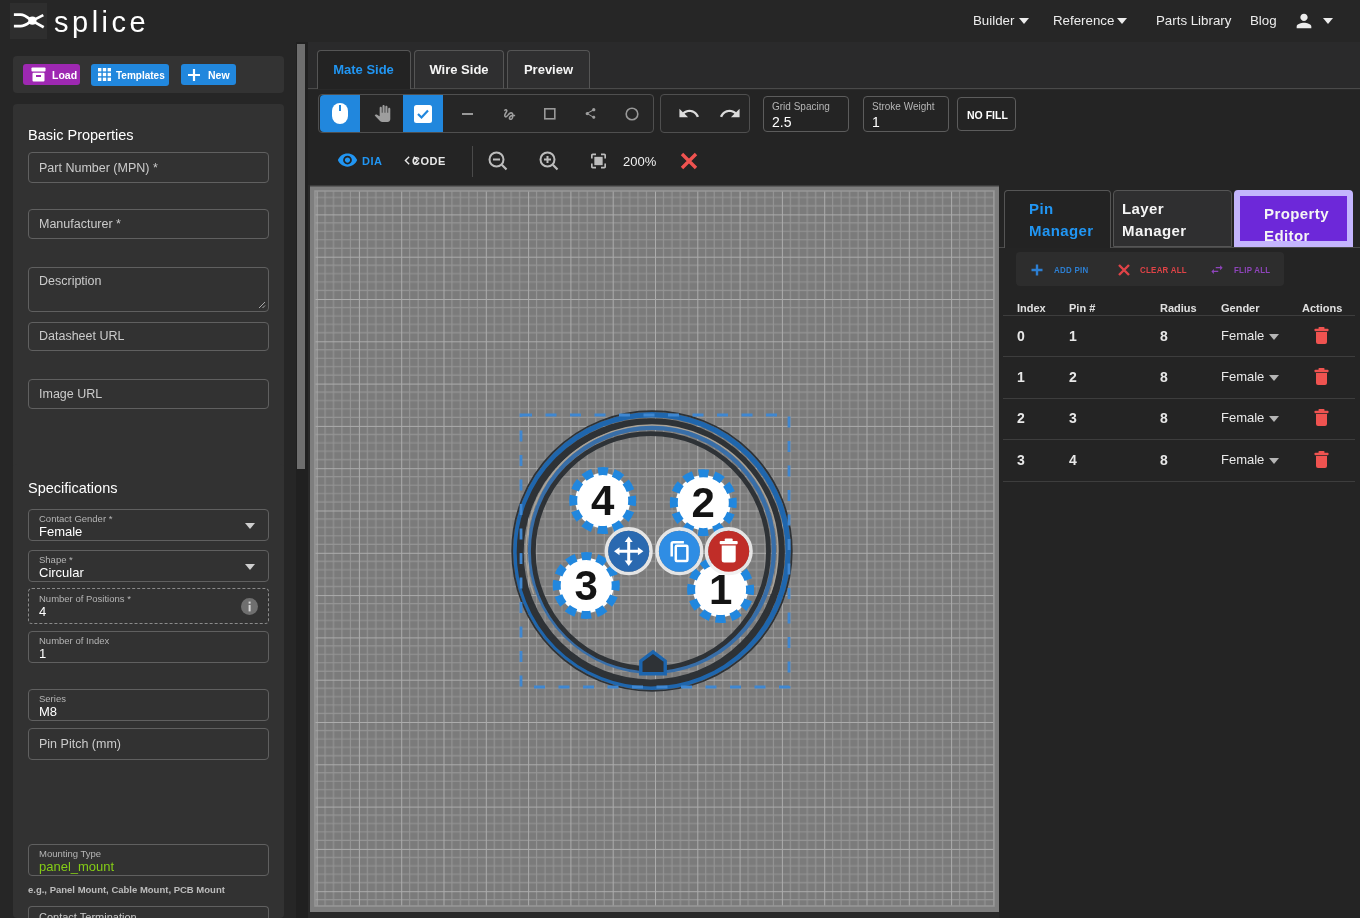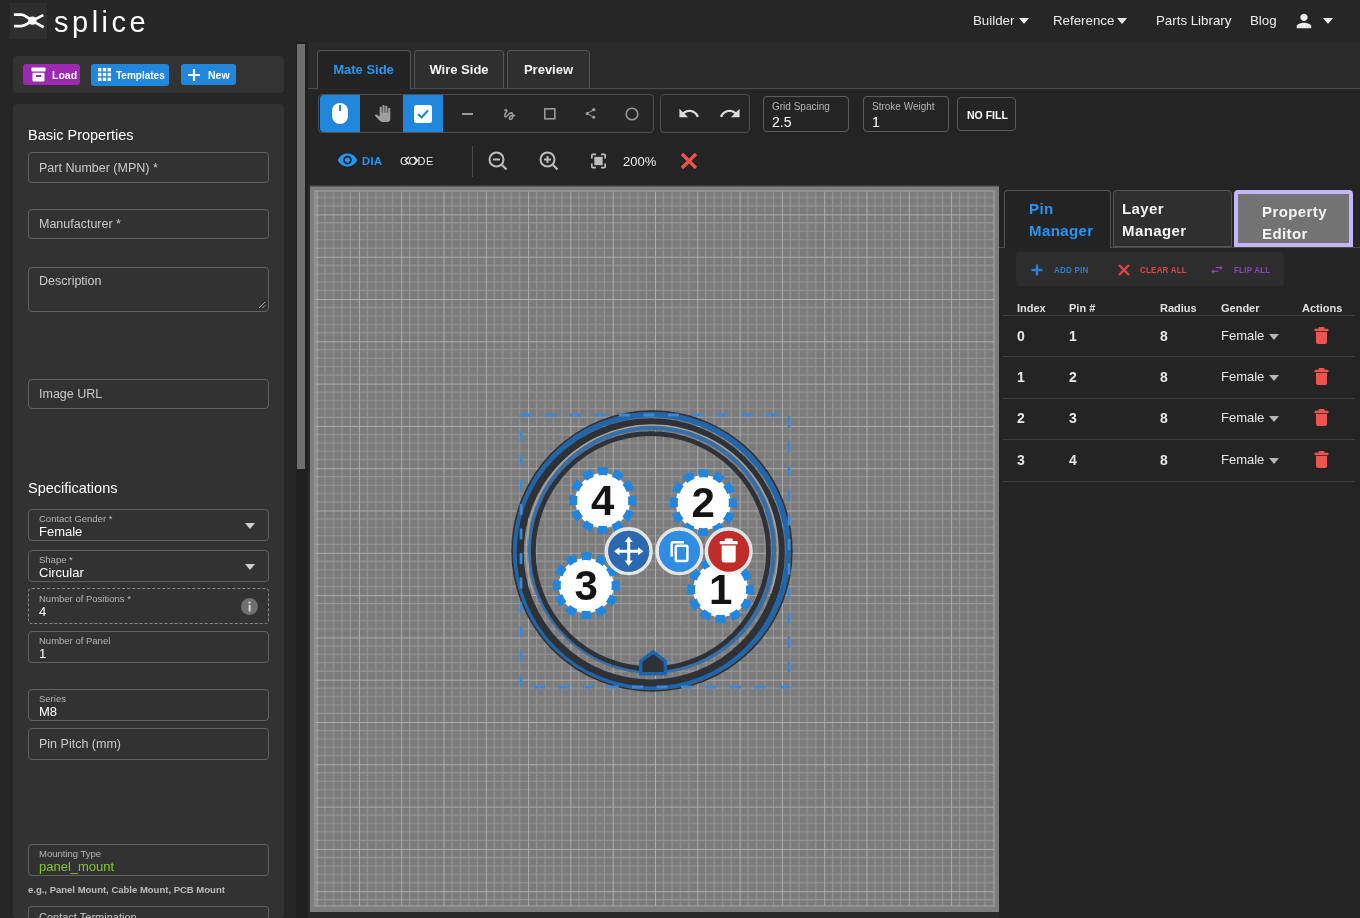--- a/index.html
+++ b/index.html
@@ -79,20 +79,23 @@
     </div>
   <div class="abs" style="left:28px;top:167px;width:241px;height:30px;border:1px solid #606060;border-radius:4px;">
     <span class="abs" style="left:10px;top:7px;font-size:12.5px;color:#cbcbcb;">Manufacturer *</span>
     </div>
   <div class="abs" style="left:28px;top:225px;width:241px;height:45px;border:1px solid #606060;border-radius:4px;">
     <span class="abs" style="left:10px;top:6px;font-size:12.5px;color:#cbcbcb;">Description</span>
     <svg class="abs" style="right:2px;bottom:2px;" width="8" height="8">
         <path d="M7 1 L1 7 M7 4.5 L4.5 7" stroke="#aaa" stroke-width="1"></path>
       </svg>
     </div>
+  <div class="abs" style="left:28px;top:280px;width:241px;height:29px;border:1px solid #606060;border-radius:4px;">
+    <span class="abs" style="left:10px;top:6px;font-size:12.5px;color:#cbcbcb;">Datasheet URL</span>
+    </div>
   <div class="abs" style="left:28px;top:337px;width:241px;height:30px;border:1px solid #606060;border-radius:4px;">
     <span class="abs" style="left:10px;top:7px;font-size:12.5px;color:#cbcbcb;">Image URL</span>
     </div>
 
   <div class="abs" style="left:13px;top:422px;width:271px;height:454px;background:#323232;border-radius:4px;"></div>
   <div class="abs" style="left:28px;top:438px;font-size:14.5px;color:#fff;">Specifications</div>
   <div class="abs" style="left:28px;top:467px;width:241px;height:32px;border:1px solid #606060;border-radius:4px;">
     <span class="abs" style="left:10px;top:3px;font-size:9.5px;color:#b5b5b5;">Contact Gender *</span>
     <span class="abs" style="left:10px;top:14px;font-size:13px;color:#fff;">Female</span>
     <svg class="abs" style="right:12px;top:12px;" width="12" height="8">
@@ -109,21 +112,21 @@
   <div class="abs" style="left:28px;top:546px;width:241px;height:36px;border:1.5px dashed #8a8a8a;border-radius:4px;">
     <span class="abs" style="left:10px;top:4px;font-size:9.5px;color:#b5b5b5;text-align:center;">Number of Positions *</span>
     <span class="abs" style="left:10px;top:15px;font-size:13px;color:#fff;">4</span>
     <svg class="abs" style="right:10px;top:9px;" width="17" height="17">
         <circle cx="8.5" cy="8.5" r="8.5" fill="#6f6f6f"></circle>
         <rect x="7.6" y="3.6" width="2" height="2" fill="#d6d6d6"></rect>
         <rect x="7.6" y="7" width="2" height="6.4" fill="#d6d6d6"></rect>
       </svg>
     </div>
   <div class="abs" style="left:28px;top:589px;width:241px;height:32px;border:1px solid #606060;border-radius:4px;">
-    <span class="abs" style="left:10px;top:3px;font-size:9.5px;color:#b5b5b5;">Number of Panel</span>
+    <span class="abs" style="left:10px;top:3px;font-size:9.5px;color:#b5b5b5;">Number of Index</span>
     <span class="abs" style="left:10px;top:14px;font-size:13px;color:#fff;">1</span>
     </div>
   <div class="abs" style="left:28px;top:647px;width:241px;height:32px;border:1px solid #606060;border-radius:4px;">
     <span class="abs" style="left:10px;top:3px;font-size:9.5px;color:#b5b5b5;">Series</span>
     <span class="abs" style="left:10px;top:14px;font-size:13px;color:#fff;">M8</span>
     </div>
   <div class="abs" style="left:28px;top:686px;width:241px;height:32px;border:1px solid #606060;border-radius:4px;">
     <span class="abs" style="left:10px;top:8px;font-size:12.5px;color:#cbcbcb;">Pin Pitch (mm)</span>
     </div>
   <div class="abs" style="left:28px;top:802px;width:241px;height:32px;border:1px solid #606060;border-radius:4px;">
@@ -208,21 +211,21 @@
   <span class="abs" style="left:9px;top:11px;font-size:10.5px;font-weight:bold;color:#fff;">NO FILL</span>
   </div>
 
 <svg class="abs" style="left:337px;top:153px;" width="21" height="15" viewBox="0 0 24 16">
     <path fill="#2196f3" d="M12 0C7 0 2.73 3.11 1 7.5 2.73 11.89 7 15 12 15s9.27-3.11 11-7.5C21.27 3.11 17 0 12 0zm0 12.5c-2.76 0-5-2.24-5-5s2.24-5 5-5 5 2.24 5 5-2.24 5-5 5zm0-8c-1.66 0-3 1.34-3 3s1.34 3 3 3 3-1.34 3-3-1.34-3-3-3z"></path>
   </svg>
 <div class="abs" style="left:362px;top:155px;font-size:11px;font-weight:bold;color:#2196f3;letter-spacing:.5px;">DIA</div>
 <svg class="abs" style="left:403px;top:153px;" width="17" height="15" viewBox="0 0 24 18">
     <path fill="#e8e8e8" d="M9.4 16.6 4.8 12l4.6-4.6L8 6l-6 6 6 6 1.4-1.4zm5.2 0 4.6-4.6-4.6-4.6L16 6l6 6-6 6-1.4-1.4z" transform="translate(0,-3)"></path>
   </svg>
-<div class="abs" style="left:400px;top:155px;font-size:11px;font-weight:normal;color:#e8e8e8;letter-spacing:.5px;">CODE</div>
+<div class="abs" style="left:412px;top:155px;font-size:11px;font-weight:bold;color:#e8e8e8;letter-spacing:.5px;">CODE</div>
 <div class="abs" style="left:472px;top:146px;width:1px;height:31px;background:#4a4a4a;"></div>
 <svg class="abs" style="left:488px;top:151px;" width="20" height="20">
     <circle cx="8.5" cy="8.5" r="7" fill="none" stroke="#bdbdbd" stroke-width="2"></circle>
     <line x1="13.8" y1="13.8" x2="18.5" y2="18.5" stroke="#bdbdbd" stroke-width="2.2"></line>
     <line x1="5" y1="8.5" x2="12" y2="8.5" stroke="#bdbdbd" stroke-width="2"></line>
   </svg>
 <svg class="abs" style="left:539px;top:151px;" width="20" height="20">
     <circle cx="8.5" cy="8.5" r="7" fill="none" stroke="#bdbdbd" stroke-width="2"></circle>
     <line x1="13.8" y1="13.8" x2="18.5" y2="18.5" stroke="#bdbdbd" stroke-width="2.2"></line>
     <line x1="5" y1="8.5" x2="12" y2="8.5" stroke="#bdbdbd" stroke-width="2"></line>
@@ -333,21 +336,21 @@
 </div>
 
 <div class="abs" style="left:999px;top:185px;width:361px;height:733px;background:#242424;"></div>
 <div class="abs" style="left:999px;top:247px;width:361px;height:1px;background:#4a4a4a;"></div>
 <div class="abs" style="left:1004px;top:190px;width:107px;height:58px;background:#232323;border:1px solid #555;border-bottom:none;border-radius:4px 4px 0 0;">
   <div style="margin:7px 0 0 24px;font-size:15px;font-weight:bold;color:#2196f3;line-height:22px;letter-spacing:0.4px;">Pin<br>Manager</div>
   </div>
 <div class="abs" style="left:1113px;top:190px;width:119px;height:57px;background:#2f2f30;border:1px solid #555;border-radius:4px 4px 0 0;">
   <div style="margin:7px 0 0 8px;font-size:15px;font-weight:bold;color:#f5f5f5;line-height:22px;letter-spacing:0.4px;">Layer<br>Manager</div>
   </div>
-<div class="abs" style="left:1234px;top:190px;width:119px;height:57px;background:#737373;border:4px solid #c4b5fd;border-radius:4px 4px 0 0;">
+<div class="abs" style="left:1234px;top:190px;width:119px;height:57px;background:#6d28d9;border:6px solid #c4b5fd;border-radius:4px 4px 0 0;">
   <div style="margin:7px 0 0 24px;font-size:15px;font-weight:bold;color:#f5f5f5;line-height:22px;letter-spacing:0.4px;">Property<br>Editor</div>
   </div>
 
 <div class="abs" style="left:1016px;top:252px;width:268px;height:34px;background:#2d2d2d;border-radius:4px;"></div>
 <svg class="abs" style="left:1031px;top:264px;" width="12" height="12">
     <path d="M6 0.5 V11.5 M0.5 6 H11.5" stroke="#2d7fd2" stroke-width="2.4"></path>
   </svg>
 <div class="abs" style="left:1054px;top:265px;font-size:9px;font-weight:bold;color:#2d7fd2;letter-spacing:.3px;transform:scaleX(0.88);transform-origin:left;">ADD PIN</div>
 <svg class="abs" style="left:1118px;top:264px;" width="12" height="12">
     <path d="M1 1 L11 11 M11 1 L1 11" stroke="#e04347" stroke-width="2.4"></path>

